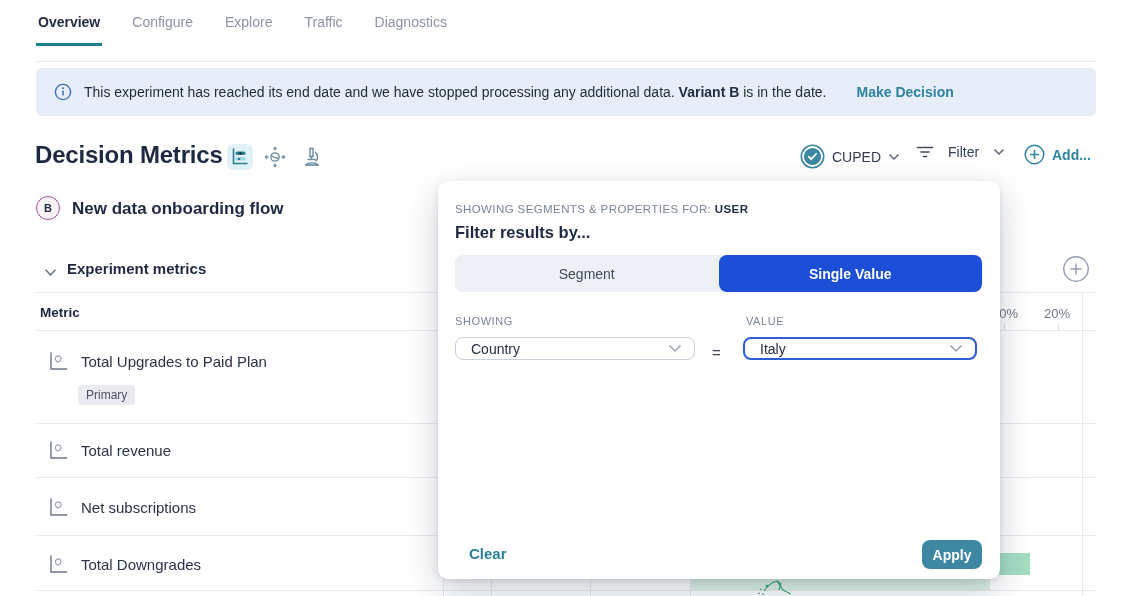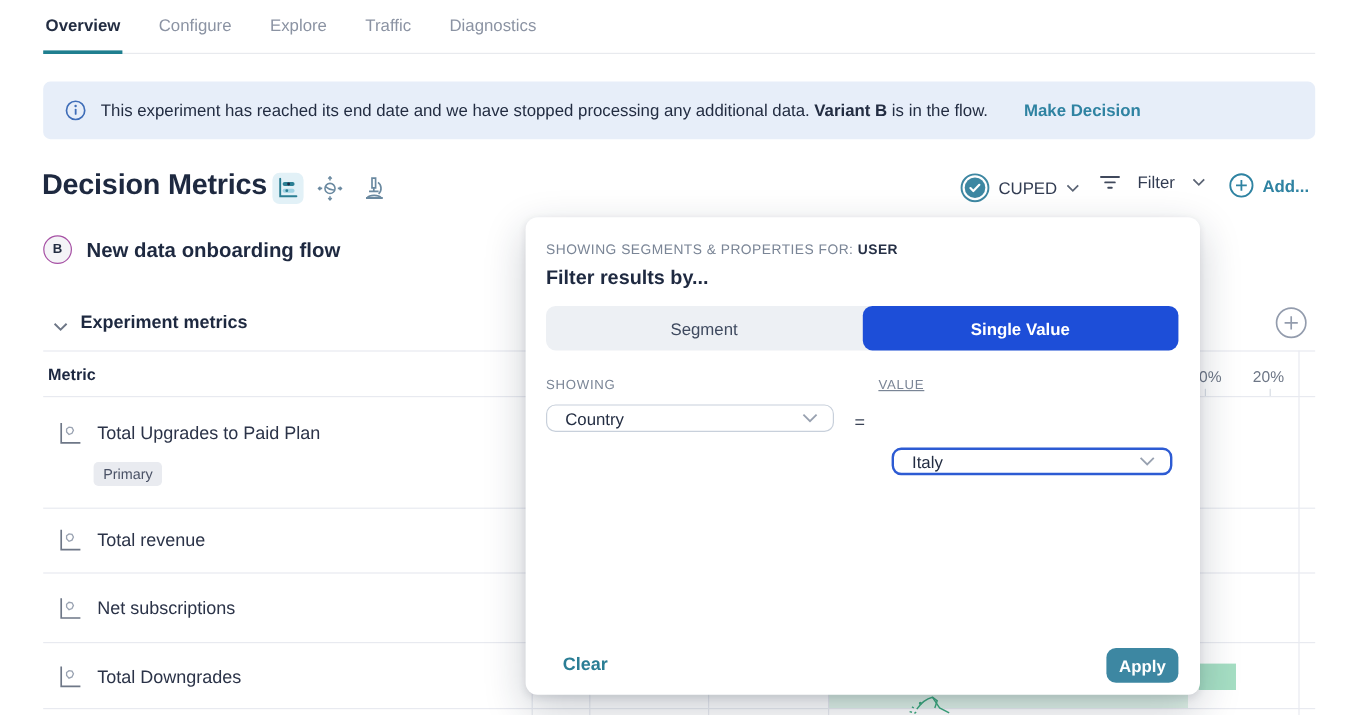--- a/index.html
+++ b/index.html
@@ -4,22 +4,22 @@
 <style>
   * { margin:0; padding:0; box-sizing:border-box; }
   html,body { width:1132px; height:596px; }
   body {
     font-family:"Liberation Sans", sans-serif;
     background:#ffffff; color:#232d42; position:relative; overflow:hidden;
   }
   .abs { position:absolute; }
 
   
-  .tabbar { position:absolute; left:36px; top:0; right:36px; height:45px;
-    border-bottom:1px solid #e8eaee; display:flex; gap:28px; align-items:flex-end; }
+  .tabbar { position:absolute; left:36px; top:0; right:36px; height:62px;
+    border-bottom:1px solid #e8eaee; display:flex; gap:28px; align-items:flex-start; }
   .tab { font-size:14px; color:#8b93a3; padding:14px 2px 13px; cursor:pointer;
     border-bottom:3px solid transparent; margin-bottom:-1px; }
   .tab.active { color:#232d42; font-weight:bold; border-bottom-color:#1f7f8f; }
 
   
   .banner { position:absolute; left:36px; top:68px; width:1060px; height:48px;
     background:#e7eef9; border-radius:6px; display:flex; align-items:center; padding:0 18px; }
   .banner-text { font-size:14px; color:#232d42; margin-left:12px; }
   .banner-text b { font-weight:bold; }
   .make-decision { font-size:14px; font-weight:bold; color:#2f83a2; margin-left:30px; cursor:pointer; }
@@ -92,21 +92,21 @@
   <span style="display:flex;">
     <svg width="18" height="18" viewBox="0 0 18 18">
       <circle cx="9" cy="9" r="7.6" fill="none" stroke="#3f6db8" stroke-width="1.4"></circle>
       <rect x="8.3" y="7.6" width="1.5" height="5" rx="0.7" fill="#3f6db8"></rect>
       <circle cx="9" cy="5.3" r="1" fill="#3f6db8"></circle>
     </svg>
   </span>
   <span class="banner-text">
     <span>This experiment has reached its end date and we have stopped processing any additional data.</span>
     <b>Variant B</b>
-    <span>is in the flow.</span>
+    <span>is in the date.</span>
   </span>
   <span class="make-decision">Make Decision</span>
 </div>
 
 <h1 class="page-title">Decision Metrics</h1>
 
 <span class="hicon boxed" style="left:227px;">
   <svg width="18" height="18" viewBox="0 0 18 18">
     <path d="M2.5 1 V15.5 H16" stroke="#2b7f94" stroke-width="1.6" fill="none" stroke-linecap="round"></path>
     <rect x="4.5" y="3.6" width="10" height="3.4" rx="1.7" fill="#2b7f94"></rect>
@@ -263,34 +263,34 @@
     <b>USER</b>
   </div>
   <div class="modal-title">Filter results by...</div>
 
   <div class="toggle">
     <div class="toggle-opt">Segment</div>
     <div class="toggle-opt active">Single Value</div>
   </div>
 
   <div class="field-label" style="left:17px;">SHOWING</div>
-  <div class="field-label" style="left:294px;text-decoration:underline;">VALUE</div>
+  <div class="field-label" style="left:308px;">VALUE</div>
 
   <div class="select" style="left:17px; width:240px;">
     <span>Country</span>
     <span style="display:flex;">
       <svg width="14" height="9" viewBox="0 0 14 9" fill="none" stroke="#98a1b0" stroke-width="1.5">
           <path d="M1.5 1.5 L7 7 L12.5 1.5"></path>
         </svg>
     </span>
   </div>
 
   <div class="equals">=</div>
 
-  <div class="select focused" style="left:305px; width:234px;margin-top:36px;">
+  <div class="select focused" style="left:305px; width:234px;">
     <span>Italy</span>
     <span style="display:flex;">
       <svg width="14" height="9" viewBox="0 0 14 9" fill="none" stroke="#98a1b0" stroke-width="1.5">
           <path d="M1.5 1.5 L7 7 L12.5 1.5"></path>
         </svg>
     </span>
   </div>
 
   <div class="clear-link">Clear</div>
   <button class="apply-btn">Apply</button>

